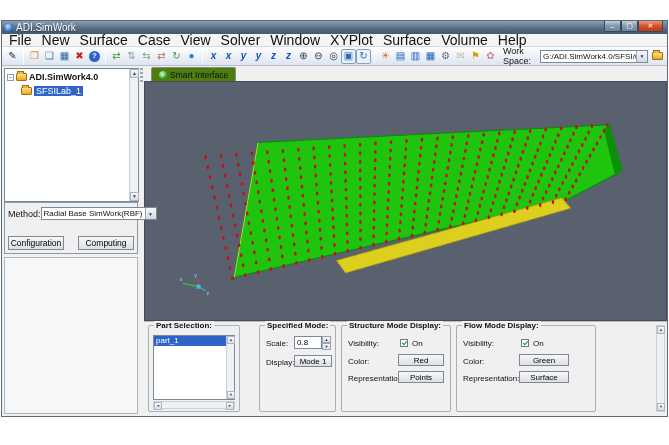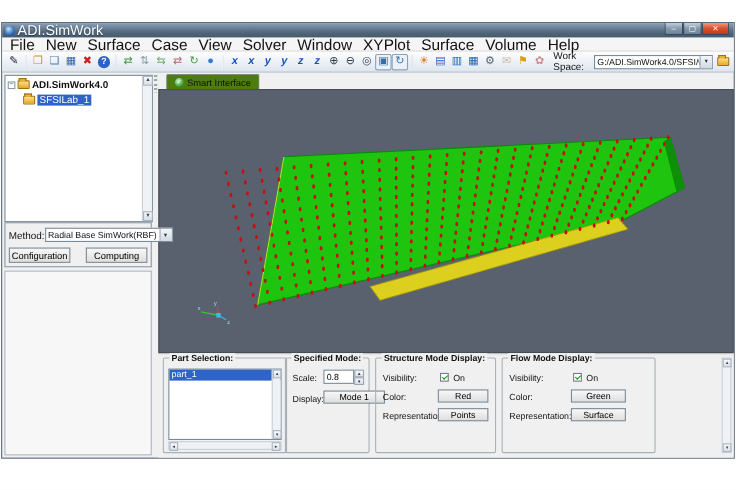--- a/index.html
+++ b/index.html
@@ -7,21 +7,21 @@
     font-family:"Liberation Sans", sans-serif; font-size:9px; color:#111; }
 
   .app-window { position:absolute; left:1px; top:20px; width:667px; height:397px;
     border:1px solid #5a6a7a; background:#f0f0f0; }
 
   
   .titlebar { height:13px; background:linear-gradient(#8aa0b6,#55697f 60%,#46586c);
     display:flex; align-items:center; padding:0 3px; color:#fff; position:relative; }
   .app-icon { width:8px; height:8px; margin-right:3px;
     background:radial-gradient(circle at 35% 30%, #bfe2ff, #1c5fb0 75%); border-radius:1px; }
-  .title-text { font-size:13px; text-shadow:0 1px 1px #26384a; }
+  .title-text { font-size:10px; text-shadow:0 1px 1px #26384a; }
   .win-controls { position:absolute; right:4px; top:0; display:flex; }
   .win-btn { width:17px; height:11px; display:flex; align-items:center; justify-content:center;
     font-size:7px; color:#fff; border:1px solid #38485a; border-top:none;
     background:linear-gradient(#c2cfdc,#8298ac 50%,#6e8499); border-radius:0 0 2px 2px; margin-left:0; }
   .win-btn.close { width:25px; background:linear-gradient(#f09a78,#d6512a 50%,#b93c16); }
 
   
   .menubar { height:13px; background:#f5f5f5; border-bottom:1px solid #d8d8d8;
     display:flex; align-items:center; padding-left:2px; }
   .menu-item { padding:0 5px; font-size:14px; cursor:default; }
@@ -71,21 +71,21 @@
     border:1px solid #8a8a8a; border-bottom:none; border-radius:2px 2px 0 0;
     background:linear-gradient(#f6f6f6,#dcdcdc); font-size:8px; white-space:nowrap; }
   .tab.active { height:14px; background:#f0f0f0; position:relative; z-index:2; }
   .tab-ico { width:7px; height:7px; border-radius:50%; flex:0 0 auto;
     background:radial-gradient(circle at 35% 30%, #a8d8ff, #1a5fc8 75%); }
   .interp-panel { border:1px solid #8a9aa8; background:#f0f0f0; padding:4px 3px 3px 3px;
     margin-right:1px; position:relative; z-index:1; }
   .method-row { display:flex; align-items:center; }
   .method-label { width:38px; }
   .method-combo { flex:1; }
-  .btn-row { display:flex; gap:14px; margin-top:5px; }
+  .btn-row { display:flex; gap:14px; margin-top:16px; }
   .btn3d { flex:1; height:14px; background:linear-gradient(#f8f8f8,#dedede);
     border:1px solid #7a8a99; font-size:8.5px; display:flex; align-items:center; justify-content:center;
     font-family:"Liberation Sans", sans-serif; }
   .left-empty { flex:1; margin-top:3px; margin-right:1px; background:#f7f7f7; border:1px solid #aab6c2; }
 
   
   .vsplit { width:5px; position:relative; }
   .vsplit::before { content:""; position:absolute; left:1px; top:2px; width:3px; height:16px;
     background:repeating-linear-gradient(#9aa 0 2px, transparent 2px 4px); }
 
@@ -691,21 +691,21 @@
             <text x="50" y="187" fill="#9adfff">y</text>
             <text x="35" y="191" fill="#9adfff">x</text>
             <text x="62" y="204" fill="#9adfff">z</text>
           </g>
         </svg>
       </div>
 
 
       <div class="bottom-panel">
 
-        <div class="group" style="left:4px;width:113px;">
+        <div class="group" style="left:4px;width:92px;">
           <span class="group-title">Part Selection:</span>
           <div class="listbox" id="part-list">
               <div class="list-item selected">part_1</div>
             <div class="lb-vscroll">
               <span class="scroll-btn sm">▲</span>
               <span class="scroll-btn sm">▼</span>
             </div>
           </div>
           <div class="lb-hscroll">
             <span class="scroll-btn sm">◄</span>
@@ -717,21 +717,21 @@
           <span class="group-title">Specified Mode:</span>
           <span class="g-label" style="left:6px;top:13px;">Scale:</span>
           <span class="spin-wrap" style="left:34px;top:10px;">
             <input class="spin-input" value="0.8" style="">
             <span class="spin-btns">
               <span>▲</span>
               <span>▼</span>
             </span>
           </span>
           <span class="g-label" style="left:6px;top:32px;">Display:</span>
-          <button class="g-btn" style="left:34px;top:29px;width:56px;">Mode 1</button>
+          <button class="g-btn" style="left:34px;top:29px;width:38px;">Mode 1</button>
         </div>
 
         <div class="group" style="left:197px;width:110px;">
           <span class="group-title">Structure Mode Display:</span>
           <span class="g-label" style="left:6px;top:13px;">Visibility:</span>
           <span class="checkbox" style="left:58px;top:13px;"></span>
           <span class="chk-label" style="left:70px;top:13px;">On</span>
           <span class="g-label" style="left:6px;top:31px;">Color:</span>
           <button class="g-btn" style="left:56px;top:28px;width:46px;">Red</button>
           <span class="g-label" style="left:6px;top:48px;">Representation:</span>

